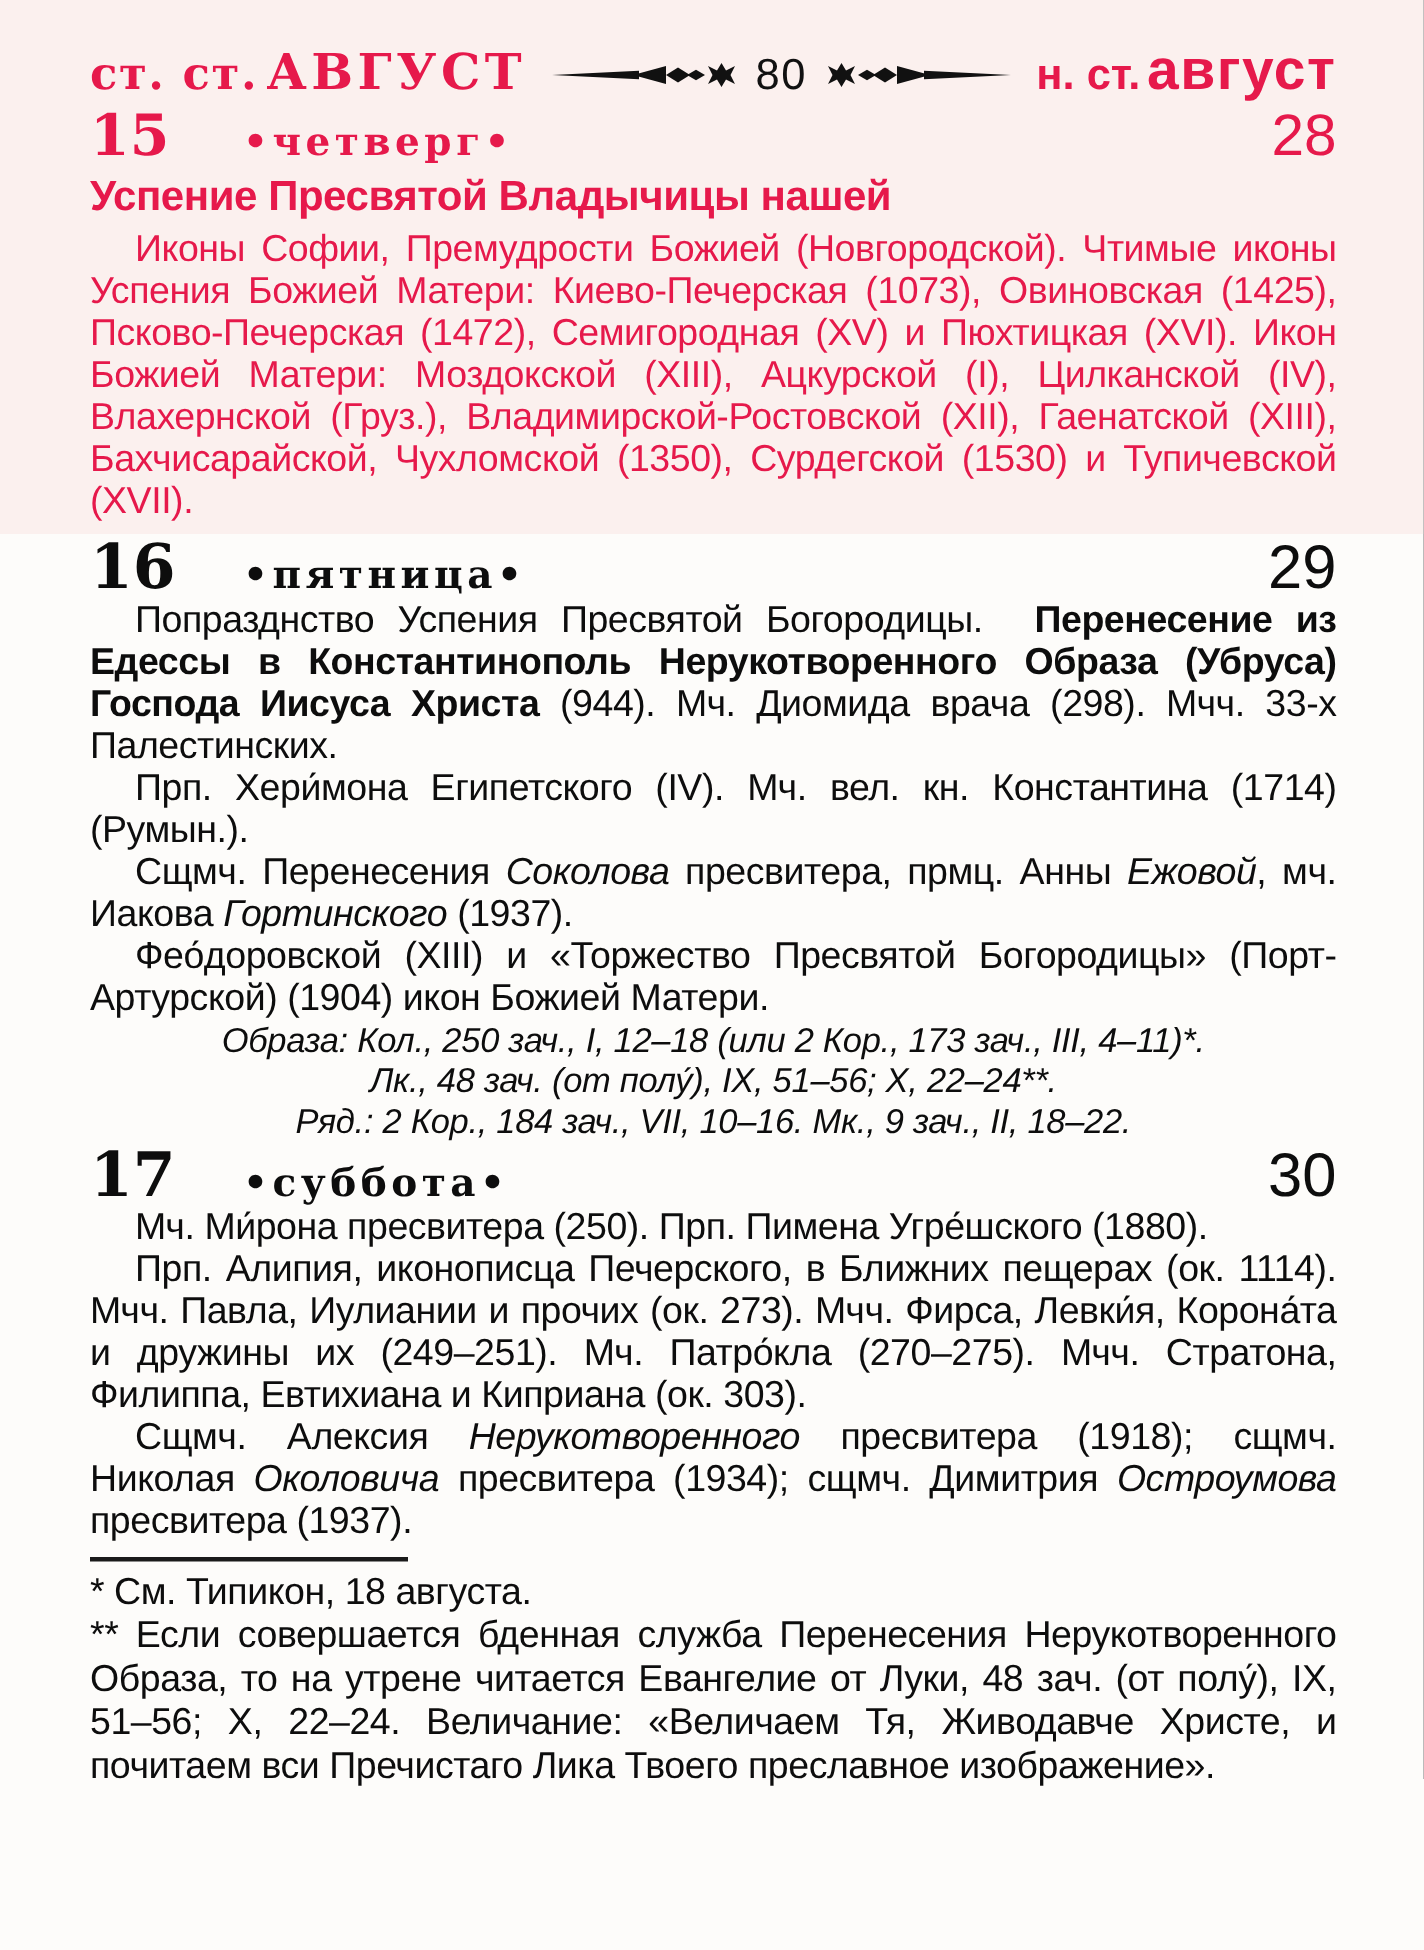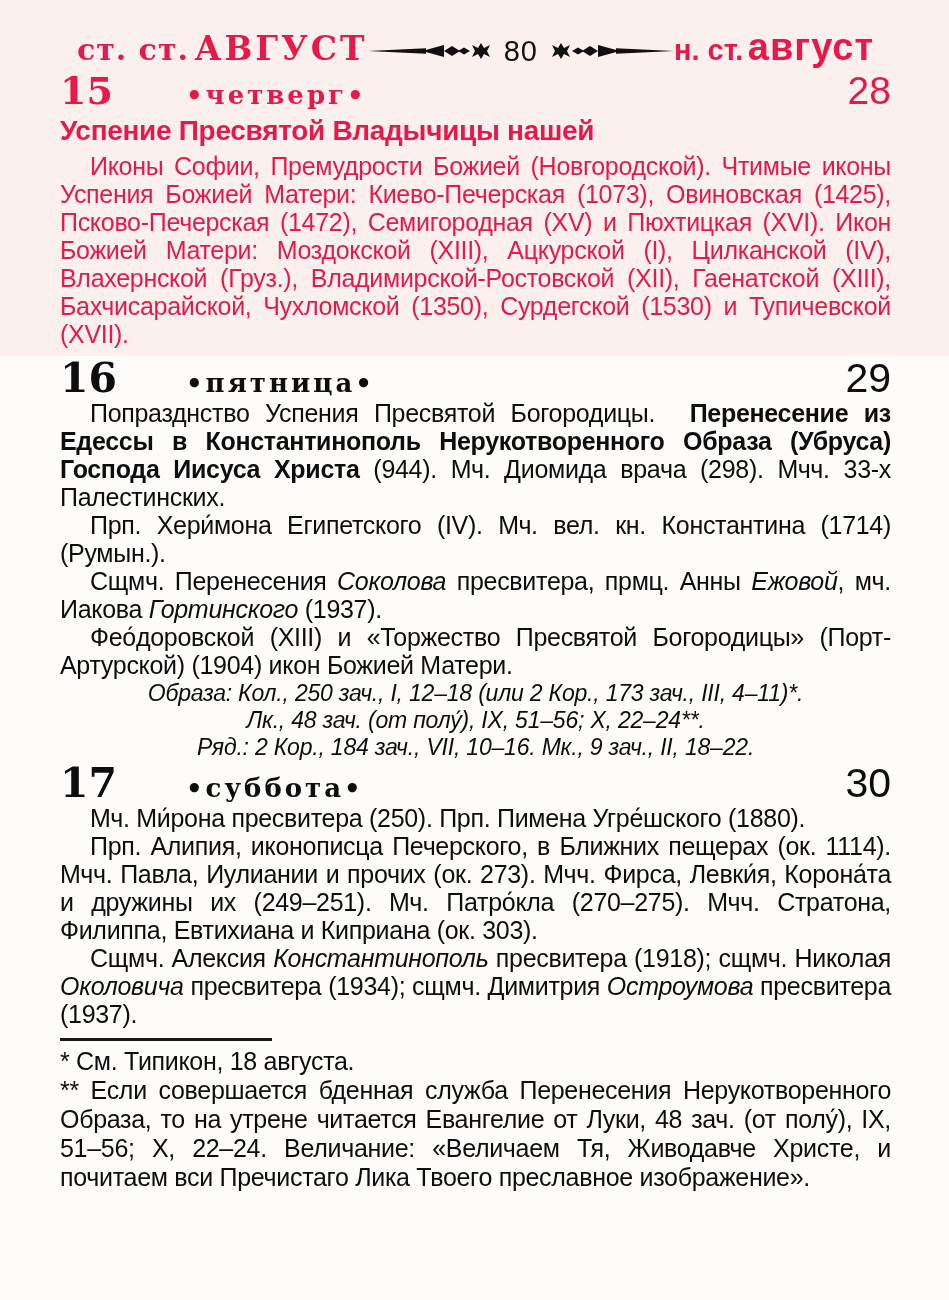--- a/index.html
+++ b/index.html
@@ -15,34 +15,34 @@
     color:#0d0d0d;
   }
   
   .feast-block{
     margin:0 -58px 0 -60px;
     padding:26px 58px 8px 60px;
     background:#fbf0ee;
   }
   .red-ink{color:#e6194b;}
   
-  .month-row{display:flex;align-items:baseline;justify-content:center;}
+  .month-row{display:flex;align-items:baseline;justify-content:space-between;}
   .month-old{font-family:"DejaVu Serif",serif;font-weight:bold;white-space:nowrap;}
   .month-old .lbl{font-size:30px;letter-spacing:1px;}
   .month-old .mon{font-size:33px;letter-spacing:3px;}
   .month-new{font-family:"Liberation Sans",sans-serif;font-weight:bold;white-space:nowrap;}
   .month-new .lbl{font-size:29px;}
   .month-new .mon{font-size:38px;letter-spacing:1px;}
   .page-center{display:flex;align-items:center;gap:8px;color:#111;}
   .page-num{font-size:29px;font-weight:normal;letter-spacing:1px;}
   .orn{display:block;}
   
   .day-row{display:flex;align-items:baseline;margin-top:2px;}
   .old-date{font-family:"DejaVu Serif",serif;font-weight:bold;font-size:41px;line-height:1;width:78px;flex:0 0 auto;}
-  .weekday{font-family:"DejaVu Serif",serif;font-weight:bold;font-size:26px;letter-spacing:3px;margin-left:48px;}
+  .weekday{font-family:"DejaVu Serif",serif;font-weight:bold;font-size:26px;letter-spacing:3px;margin-left:24px;}
   .new-date{margin-left:auto;font-size:41px;line-height:1;font-weight:normal;}
   .day-row.black .old-date,.day-row.black .weekday,.day-row.black .new-date{color:#0d0d0d;}
   
   .feast-title{
     text-align:left;font-weight:bold;font-size:28px;line-height:33px;
     margin:4px 0 5px 0;letter-spacing:-0.3px;
   }
   
   .body-text{font-size:25px;line-height:28px;letter-spacing:-0.3px;}
   .body-text p{margin:0;text-indent:30px;text-align:justify;}
@@ -132,21 +132,21 @@
 
   <div class="day-section">
     <div class="day-row black">
       <span class="old-date">17</span>
       <span class="weekday">•суббота•</span>
       <span class="new-date">30</span>
     </div>
     <div class="body-text">
         <p><span>Мч. Ми́рона пресвитера (250). Прп. Пимена Угре́шского (1880).</span></p>
         <p><span>Прп. Алипия, иконописца Печерского, в Ближних пещерах (ок. 1114). Мчч. Павла, Иулиании и прочих (ок. 273). Мчч. Фирса, Левки́я, Корона́та и дружины их (249–251). Мч. Патро́кла (270–275). Мчч. Стратона, Филиппа, Евтихиана и Киприана (ок. 303).</span></p>
-        <p><span>Сщмч. Алексия </span><span class="i">Константинополь</span><span> пресвитера (1918); сщмч. Николая </span><span class="i">Околовича</span><span> пресвитера (1934); сщмч. Димитрия </span><span class="i">Остроумова</span><span> пресвитера (1937).</span></p>
+        <p><span>Сщмч. Алексия </span><span class="i">Нерукотворенного</span><span> пресвитера (1918); сщмч. Николая </span><span class="i">Околовича</span><span> пресвитера (1934); сщмч. Димитрия </span><span class="i">Остроумова</span><span> пресвитера (1937).</span></p>
       </div>
   </div>
 
   <div class="footnote-sep"></div>
   <div class="footnotes">
       <div>* См. Типикон, 18 августа.</div>
       <div>** Если совершается бденная служба Перенесения Нерукотворенного Образа, то на утрене читается Евангелие от Луки, 48 зач. (от полу́), IX, 51–56; X, 22–24. Величание: «Величаем Тя, Живодавче Христе, и почитаем вси Пречистаго Лика Твоего преславное изображение».</div>
     </div>
 
 </div>

